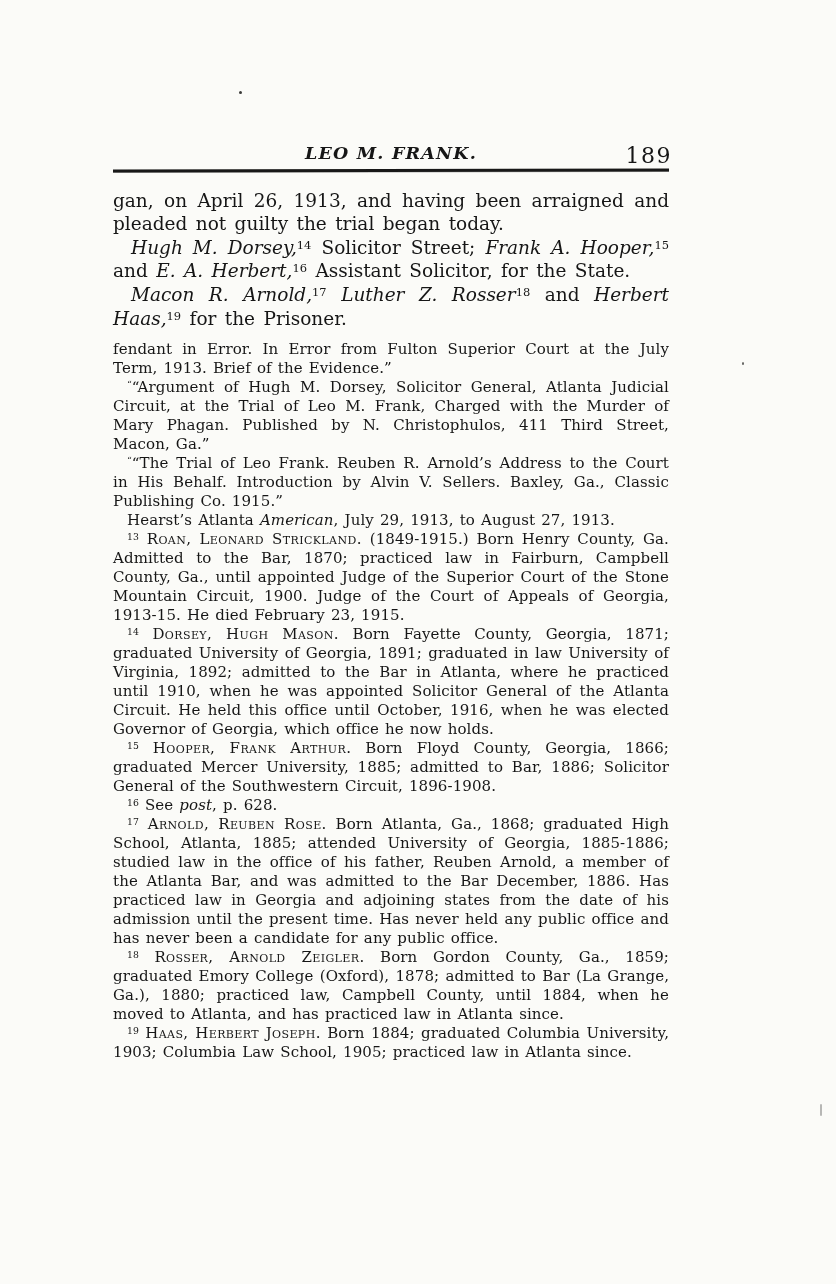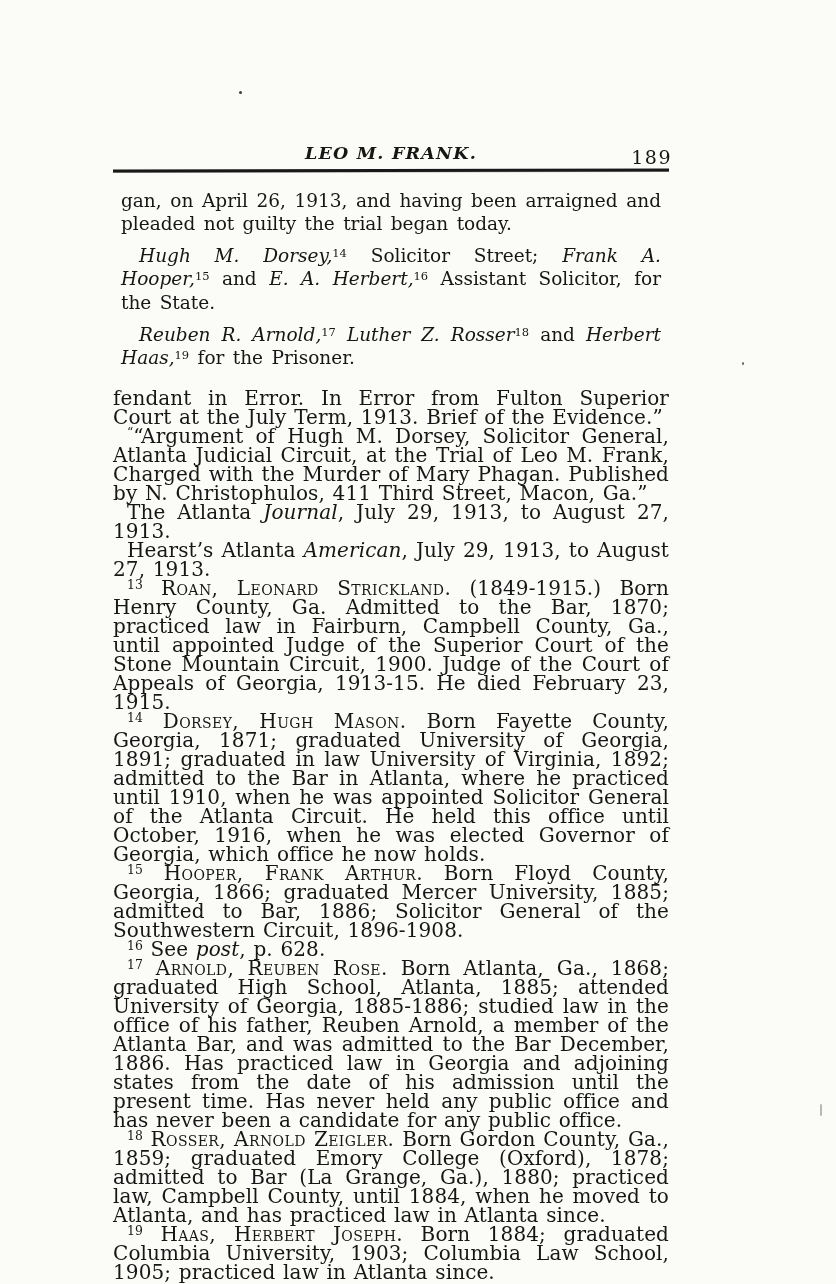--- a/index.html
+++ b/index.html
@@ -27,41 +27,41 @@
     font-style: italic;
     font-weight: bold;
     font-size: 17.5px;
     letter-spacing: 1.2px;
     white-space: nowrap;
   }
   .pagenum {
     position: absolute;
     right: -3px;
     bottom: -2px;
-    font-size: 19px;
+    font-size: 22px;
     letter-spacing: 1.5px;
   }
   .rule {
     height: 2.6px;
     background: #181818;
     margin-top: 3px;
     transform: rotate(-0.12deg);
     box-shadow: 0 0.5px 0 rgba(20,20,20,0.35);
   }
   .body-text {
     margin-top: 17px;
     font-size: 18.5px;
     line-height: 23.6px;
     word-spacing: 2.5px;
   }
-  .body-text p { margin: 8px; text-align: justify; }
+  .body-text p { margin: 0; text-align: justify; }
   .body-text p.ind { text-indent: 18px; }
   .footnotes {
-    margin-top: 19px;
-    font-size: 20px;
+    margin-top: 10px;
+    font-size: 15px;
     line-height: 19px;
     word-spacing: 1.2px;
     letter-spacing: 0.1px;
   }
   .footnotes p { margin: 0; text-align: justify; }
   .footnotes p.ind { text-indent: 14px; }
   .it { font-style: italic; }
   .sc { font-variant-caps: small-caps; letter-spacing: 0.4px; }
   .sup { font-size: 0.62em; vertical-align: 0.45em; line-height: 0; letter-spacing: 0; }
   .speck { position: absolute; background: #3a3a38; border-radius: 50%; }
@@ -82,27 +82,27 @@
     <div class="header">
       <span class="running-title">LEO M. FRANK.</span>
       <span class="pagenum">189</span>
     </div>
 
     <div class="rule"></div>
 
     <main class="body-text">
         <p><span>gan, on April 26, 1913, and having been arraigned and pleaded not guilty the trial began today.</span></p>
         <p class="ind"><span class="it">Hugh M. Dorsey,</span><span class="sup">14</span><span> Solicitor Street; </span><span class="it">Frank A. Hooper,</span><span class="sup">15</span><span> and </span><span class="it">E. A. Herbert,</span><span class="sup">16</span><span> Assistant Solicitor, for the State.</span></p>
-        <p class="ind"><span class="it">Reuben R. Arnold,</span><span class="sup">17</span><span> </span><span class="it">Luther Z. Rosser</span><span class="sup">18</span><span> and </span><span class="it">Herbert Haas,</span><span class="sup">19</span><span> for the Prisoner.</span></p>
+        <p class="ind"><span class="it">Macon R. Arnold,</span><span class="sup">17</span><span> </span><span class="it">Luther Z. Rosser</span><span class="sup">18</span><span> and </span><span class="it">Herbert Haas,</span><span class="sup">19</span><span> for the Prisoner.</span></p>
       </main>
 
     <section class="footnotes">
         <p><span>fendant in Error.  In Error from Fulton Superior Court at the July Term, 1913.  Brief of the Evidence.”</span></p>
         <p class="ind"><span class="sup">“</span><span>“Argument of Hugh M. Dorsey, Solicitor General, Atlanta Judicial Circuit, at the Trial of Leo M. Frank, Charged with the Murder of Mary Phagan.  Published by N. Christophulos, 411 Third Street, Macon, Ga.”</span></p>
-        <p class="ind"><span>The Atlanta </span><span class="it">Journal</span><span>, July 29, 1913, to August 27, 1913.</span></p>
+        <p class="ind"><span class="sup">“</span><span>“The Trial of Leo Frank.  Reuben R. Arnold’s Address to the Court in His Behalf.  Introduction by Alvin V. Sellers.  Baxley, Ga., Classic Publishing Co.  1915.”</span></p>
         <p class="ind"><span>Hearst’s Atlanta </span><span class="it">American</span><span>, July 29, 1913, to August 27, 1913.</span></p>
         <p class="ind"><span class="sup">13</span><span> </span><span class="sc">Roan, Leonard Strickland.</span><span>  (1849-1915.)  Born Henry County, Ga.  Admitted to the Bar, 1870; practiced law in Fairburn, Campbell County, Ga., until appointed Judge of the Superior Court of the Stone Mountain Circuit, 1900.  Judge of the Court of Appeals of Georgia, 1913-15.  He died February 23, 1915.</span></p>
         <p class="ind"><span class="sup">14</span><span> </span><span class="sc">Dorsey, Hugh Mason.</span><span>  Born Fayette County, Georgia, 1871; graduated University of Georgia, 1891; graduated in law University of Virginia, 1892; admitted to the Bar in Atlanta, where he practiced until 1910, when he was appointed Solicitor General of the Atlanta Circuit.  He held this office until October, 1916, when he was elected Governor of Georgia, which office he now holds.</span></p>
         <p class="ind"><span class="sup">15</span><span> </span><span class="sc">Hooper, Frank Arthur.</span><span>  Born Floyd County, Georgia, 1866; graduated Mercer University, 1885; admitted to Bar, 1886; Solicitor General of the Southwestern Circuit, 1896-1908.</span></p>
         <p class="ind"><span class="sup">16</span><span> See </span><span class="it">post</span><span>, p. 628.</span></p>
         <p class="ind"><span class="sup">17</span><span> </span><span class="sc">Arnold, Reuben Rose.</span><span>  Born Atlanta, Ga., 1868; graduated High School, Atlanta, 1885; attended University of Georgia, 1885-1886; studied law in the office of his father, Reuben Arnold, a member of the Atlanta Bar, and was admitted to the Bar December, 1886.  Has practiced law in Georgia and adjoining states from the date of his admission until the present time.  Has never held any public office and has never been a candidate for any public office.</span></p>
         <p class="ind"><span class="sup">18</span><span> </span><span class="sc">Rosser, Arnold Zeigler.</span><span>  Born Gordon County, Ga., 1859; graduated Emory College (Oxford), 1878; admitted to Bar (La Grange, Ga.), 1880; practiced law, Campbell County, until 1884, when he moved to Atlanta, and has practiced law in Atlanta since.</span></p>
         <p class="ind"><span class="sup">19</span><span> </span><span class="sc">Haas, Herbert Joseph.</span><span>  Born 1884; graduated Columbia University, 1903; Columbia Law School, 1905; practiced law in Atlanta since.</span></p>
       </section>
 

